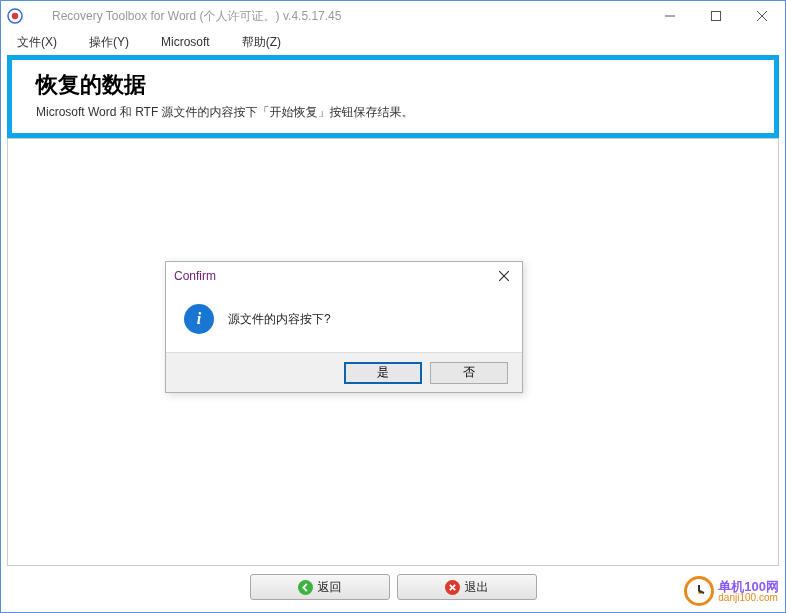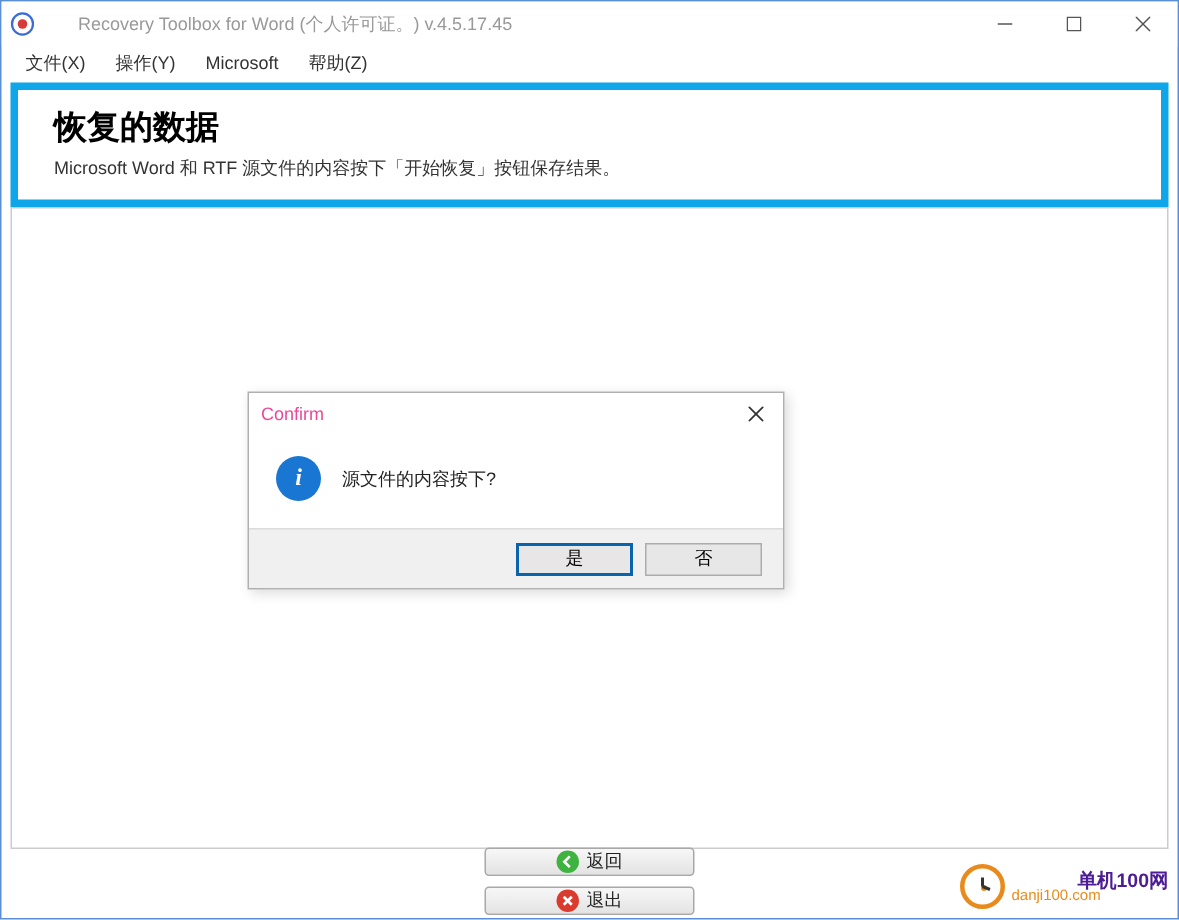--- a/index.html
+++ b/index.html
@@ -38,21 +38,21 @@
   }
   .win-btn svg { stroke: #555; }
   
   .menubar {
     height: 22px;
     display: flex;
     align-items: center;
     padding-left: 6px;
     font-size: 12px;
     color: #333;
-    gap: 0;
+    gap: 12px;
   }
   .menu-item { padding: 2px 10px; }
   
   .header-section {
     border: 5px solid #0ea5e9;
     margin: 2px 6px 0 6px;
     padding: 10px 16px 12px 24px;
     background: #fff;
   }
   .header-title {
@@ -76,21 +76,20 @@
   }
   
   .bottom-bar {
     margin: 4px 6px 0 6px;
     height: 34px;
     display: flex;
     justify-content: center;
     align-items: center;
     gap: 7px;
     position: relative;
-    flex-direction: column;
   }
   .action-btn {
     width: 140px;
     height: 26px;
     background: linear-gradient(#f7f7f7, #e3e3e3);
     border: 1px solid #a8a8a8;
     border-radius: 3px;
     display: flex;
     align-items: center;
     justify-content: center;
@@ -114,21 +113,21 @@
     border: 1px solid #b0b0b0;
     background: #fff;
     box-shadow: 2px 2px 8px rgba(0,0,0,0.15);
   }
   .dlg-titlebar {
     height: 28px;
     display: flex;
     align-items: center;
     padding: 0 8px;
     font-size: 12px;
-    color: #ec4899;
+    color: #701a75;
     background: #fff;
   }
   .dlg-titlebar .dlg-title { flex: 1; }
   .dlg-close { width: 20px; text-align: center; font-size: 13px; }
   .dlg-body {
     display: flex;
     align-items: center;
     padding: 14px 18px 18px 18px;
     gap: 14px;
     background: #fff;
@@ -177,21 +176,21 @@
     width: 30px; height: 30px; border-radius: 50%;
     border: 3px solid #e98b1c;
     position: relative;
     display: flex; align-items: center; justify-content: center;
   }
   .wm-icon::before {
     content:""; width:4px; height:4px; background:#e98b1c; border-radius:50%;
     position:absolute; top:11px; left:11px;
   }
   .wm-text { display:flex; flex-direction: column; line-height: 1; }
-  .wm-top { color: #4c1d95; font-weight: bold; font-size: 13px; margin-left: 44px; }
+  .wm-top { color: #8b5cf6; font-weight: bold; font-size: 13px; }
   .wm-bot { color: #e98b1c; font-size: 10px; }
 </style>
 </head>
 <body>
 
 <div class="titlebar">
   <span class="app-icon">
     <svg viewBox="0 0 16 16" width="16" height="16">
       <circle cx="8" cy="8" r="7" fill="#fff" stroke="#3a6bd6" stroke-width="1.5"></circle>
       <circle cx="8" cy="8" r="3.2" fill="#d63a3a"></circle>

